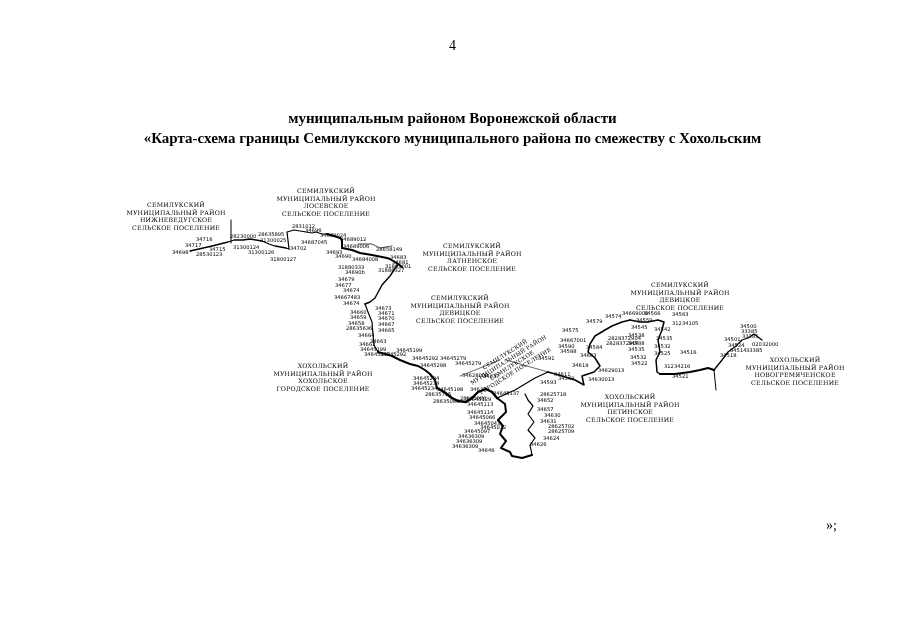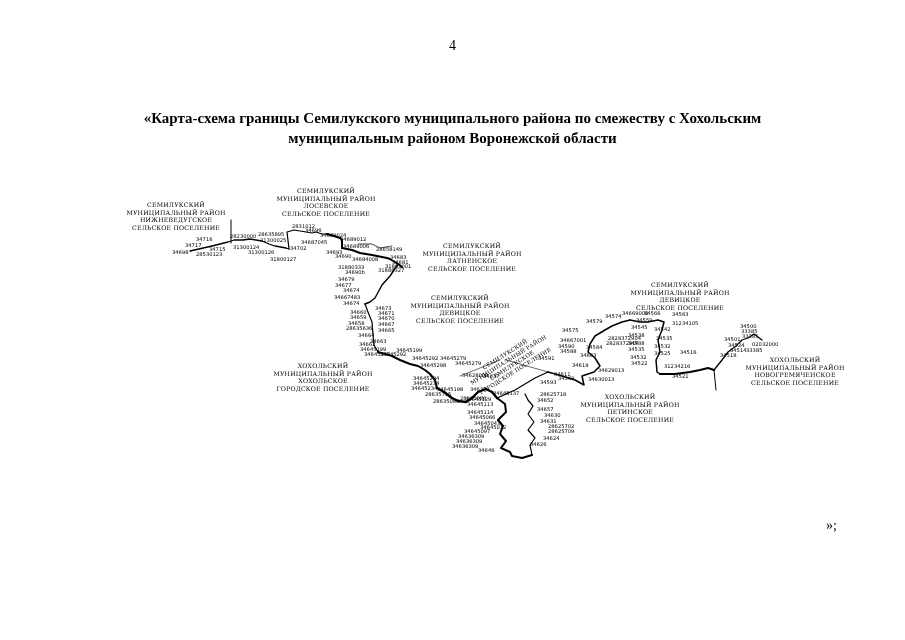--- a/index.html
+++ b/index.html
@@ -10,22 +10,22 @@
   .map { position: absolute; left: 0; top: 0; width: 905px; height: 640px; }
   .map svg { width: 905px; height: 640px; }
   .lbl { font-family: "DejaVu Sans", sans-serif; font-size: 5.2px; fill: #000; }
   .area { font-family: "DejaVu Serif", serif; font-size: 6.2px; fill: #000; letter-spacing: 0.2px; }
 </style>
 </head>
 <body>
 
 <div class="page-num">4</div>
 <div class="title">
+  <div>муниципальным районом Воронежской области</div>
   <div>«Карта-схема границы Семилукского муниципального района по смежеству с Хохольским</div>
-  <div>муниципальным районом Воронежской области</div>
 </div>
 
 <div class="map">
   <svg viewBox="0 0 905 640" xmlns="http://www.w3.org/2000/svg">
 
     <g fill="none" stroke="#000" stroke-linecap="round" stroke-linejoin="round">
 
       <polyline stroke-width="1.3" points="190,251 212,246 228,242 234,240 243,240 250,239 256,240 262,241 269,244 275,246 286,248 289,249"></polyline>
       <line x1="231" y1="220" x2="231" y2="243" stroke-width="1"></line>
       <polyline stroke-width="1.2" points="289,249 287,232 294,230 300,231 312,233 316,232 322,234 327,234"></polyline>

